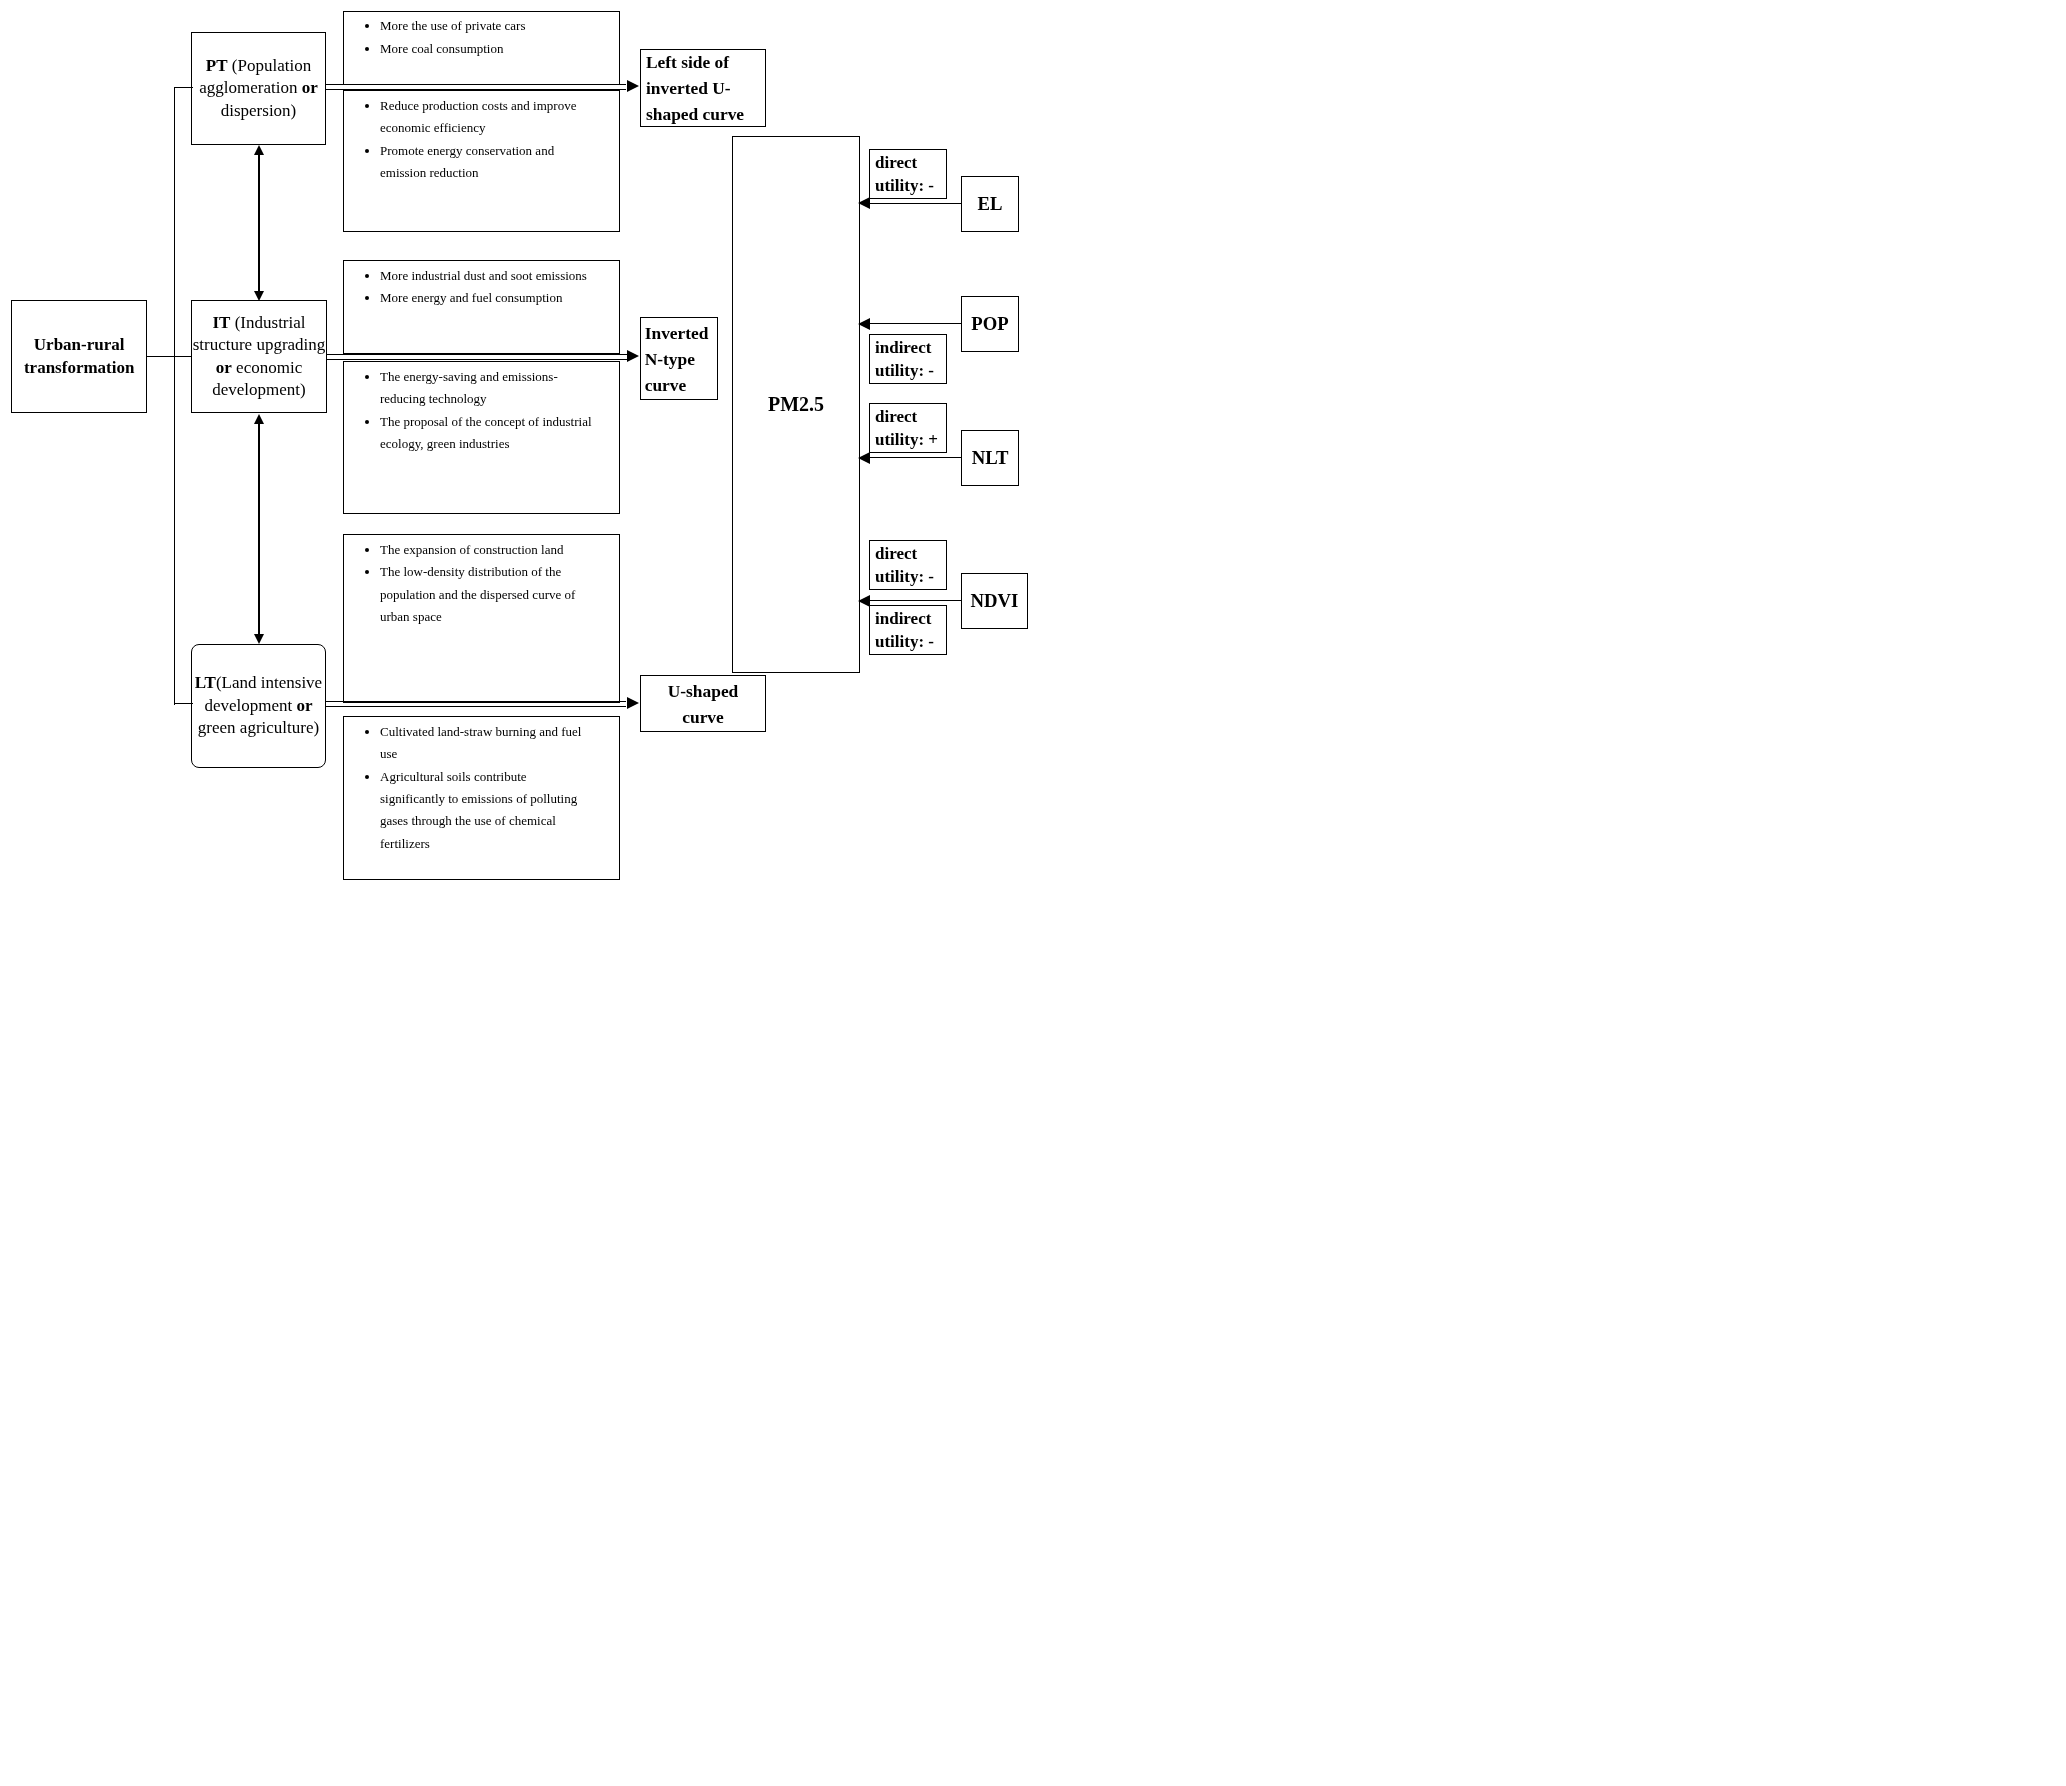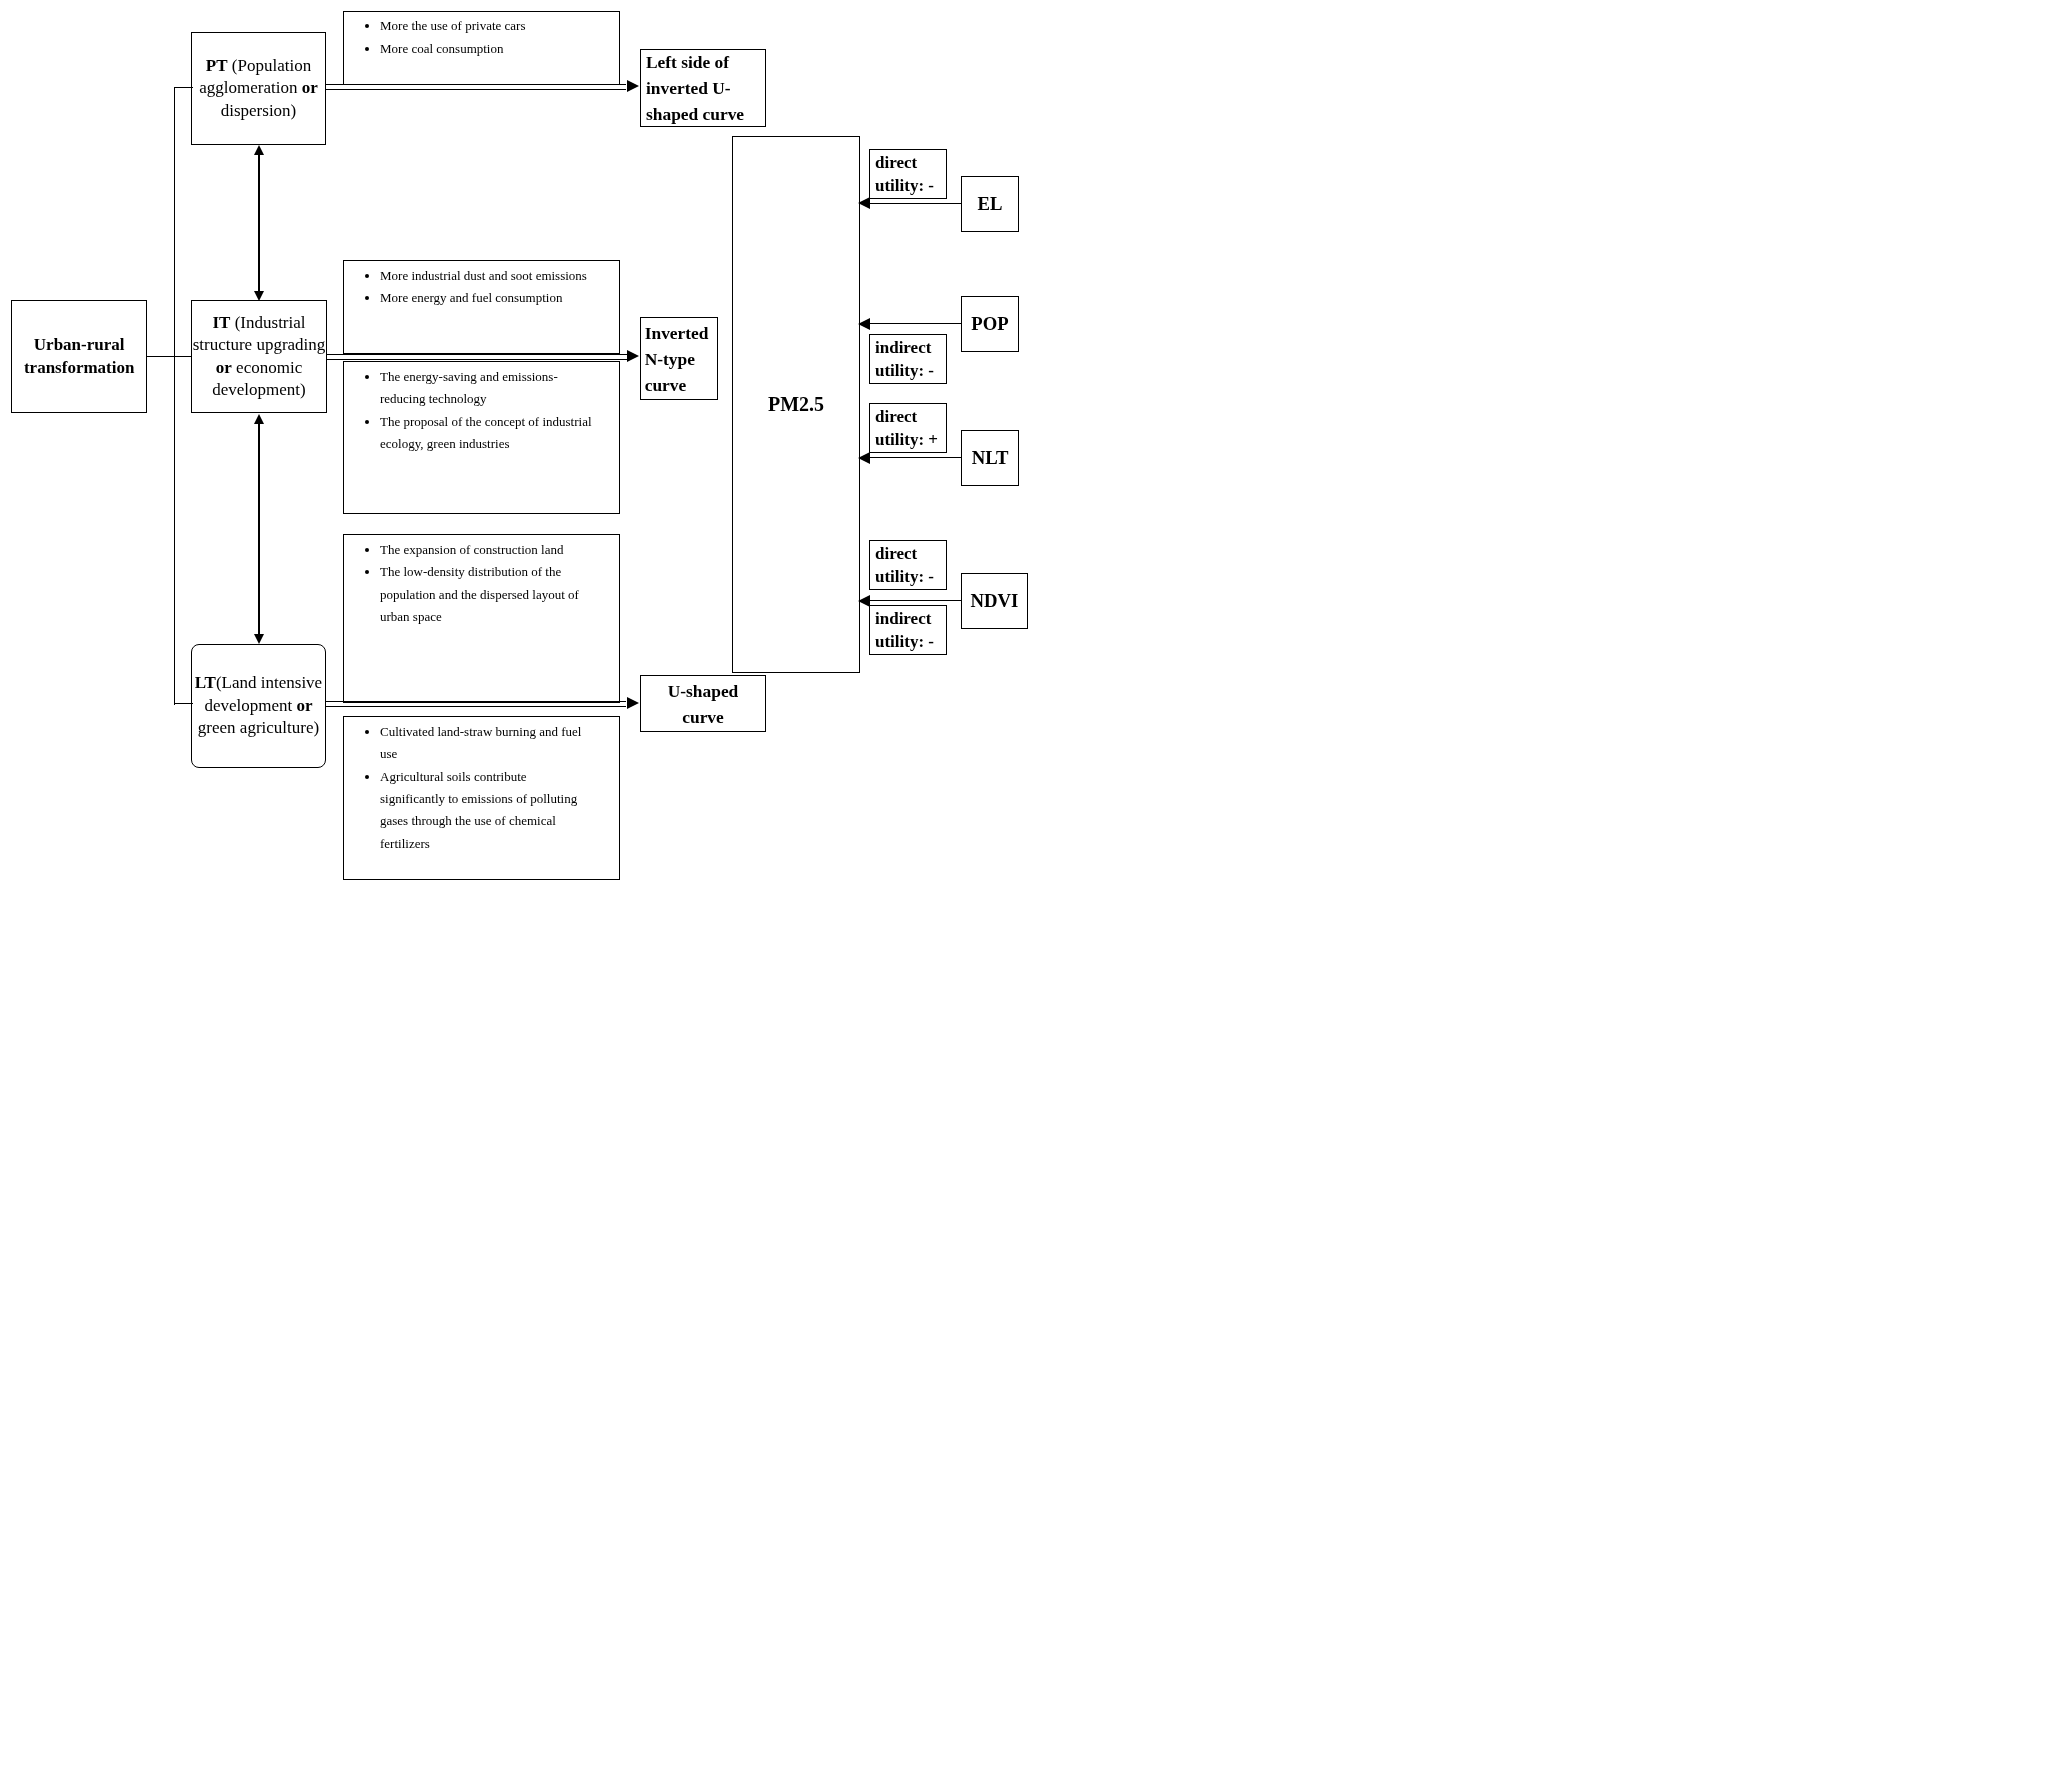--- a/index.html
+++ b/index.html
@@ -133,36 +133,42 @@
   <div class="box node n-lt">
       <span><b>LT</b><span>(Land intensive development </span><b>or</b><span> green agriculture)</span></span>
     </div>
 
   <div class="box bullets b1">
       <ul>
         <li>More the use of private cars</li>
         <li>More coal consumption</li>
       </ul>
     </div>
+  <div class="box bullets b2">
+      <ul>
+        <li>Reduce production costs and improve economic efficiency</li>
+        <li>Promote energy conservation and emission reduction</li>
+      </ul>
+    </div>
   <div class="box bullets b3">
       <ul>
         <li>More industrial dust and soot emissions</li>
         <li>More energy and fuel consumption</li>
       </ul>
     </div>
   <div class="box bullets b4">
       <ul>
         <li>The energy-saving and emissions-reducing technology</li>
         <li>The proposal of the concept of industrial ecology, green industries</li>
       </ul>
     </div>
   <div class="box bullets b5">
       <ul>
         <li>The expansion of construction land</li>
-        <li>The low-density distribution of the population and the dispersed layout of urban space</li>
+        <li>The low-density distribution of the population and the dispersed curve of urban space</li>
       </ul>
     </div>
   <div class="box bullets b6">
       <ul>
         <li>Cultivated land-straw burning and fuel use</li>
         <li>Agricultural soils contribute significantly to emissions of polluting gases through the use of chemical fertilizers</li>
       </ul>
     </div>
 
   <div class="box curve c-pt">Left side of

